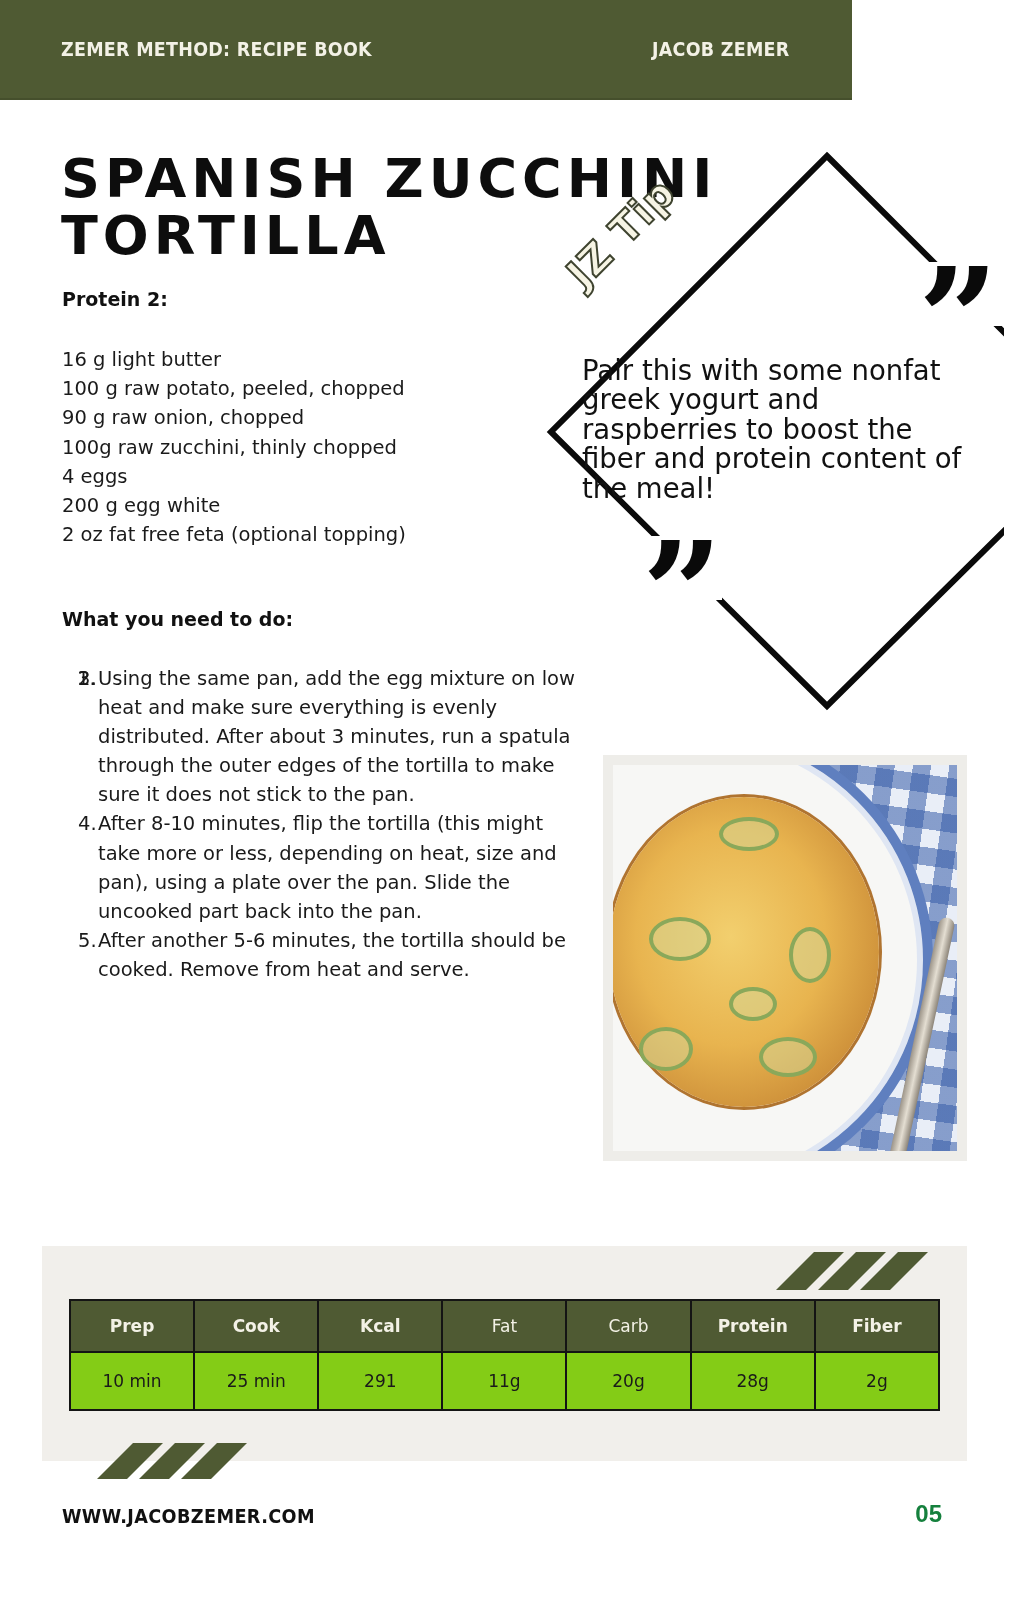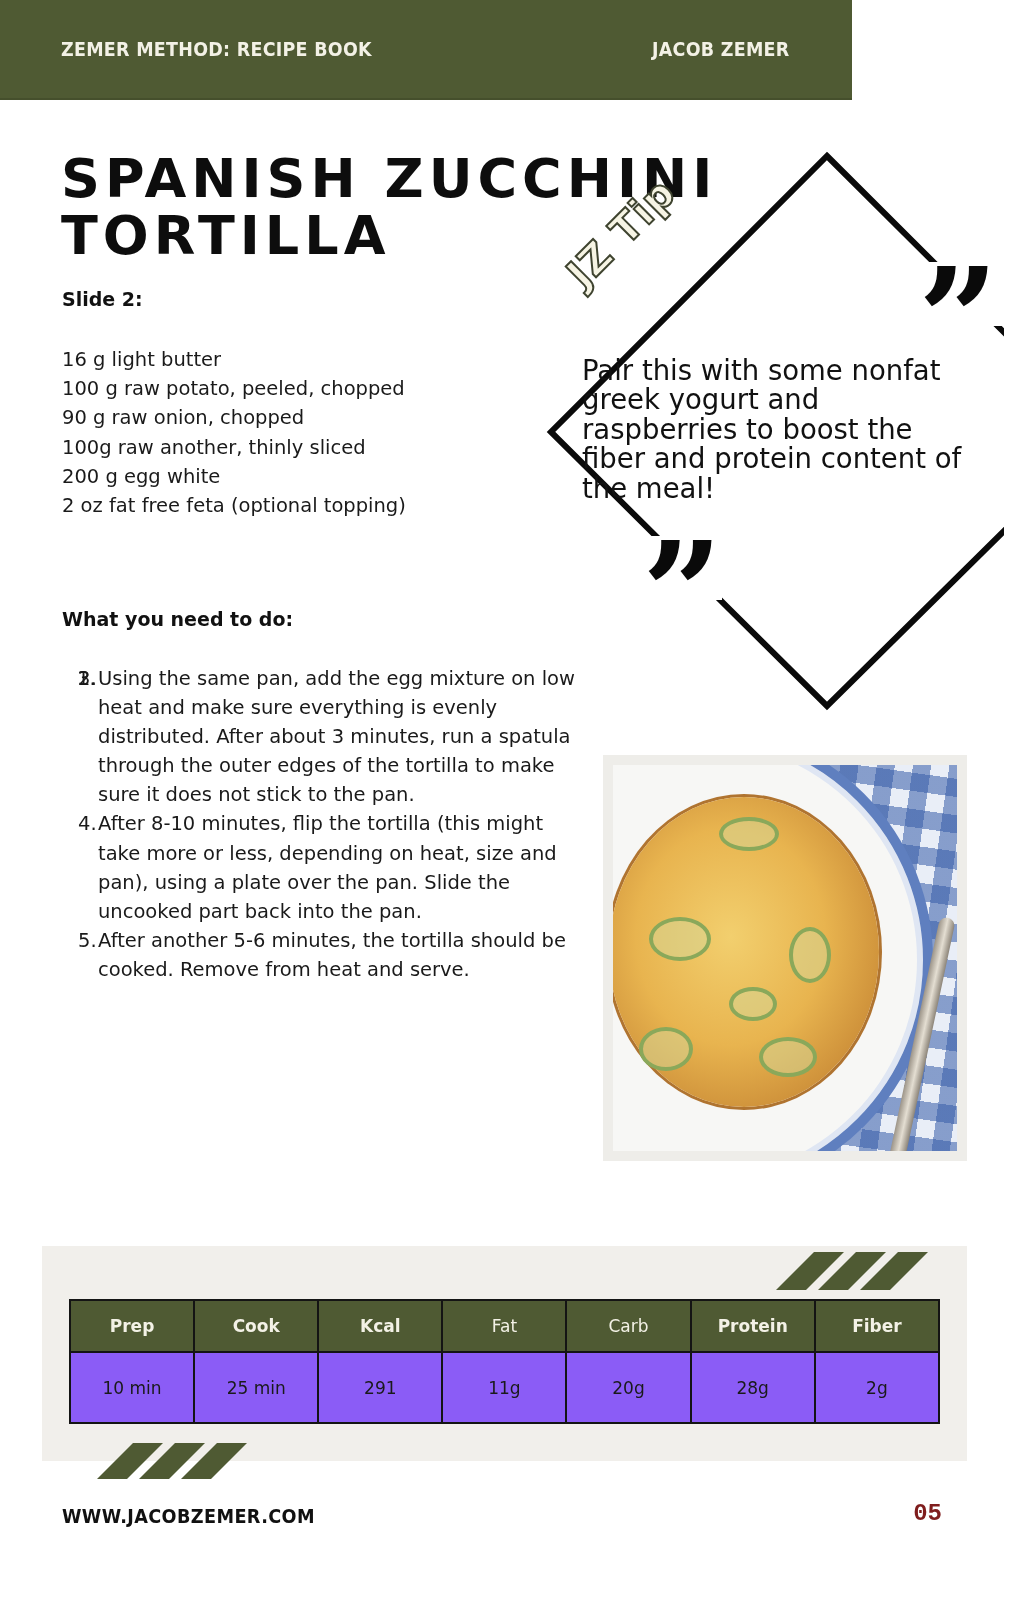--- a/index.html
+++ b/index.html
@@ -46,45 +46,46 @@
   .nutrition-panel { position: absolute; left: 42px; top: 1246px; width: 925px; height: 215px; background: #f1efeb; }
   .stripes { position: absolute; }
   .stripes i { position: absolute; top: 0; width: 30px; height: 100%; background: #4f5a33; transform: skewX(-45deg); }
   .stripes.top-right { left: 775px; top: 1252px; width: 150px; height: 38px; }
   .stripes.bottom-left { left: 95px; top: 1443px; width: 145px; height: 36px; }
 
   table.nutrition { position: absolute; left: 69px; top: 1299px; width: 871px; border-collapse: collapse; font-family: "DejaVu Sans", sans-serif; }
   table.nutrition th, table.nutrition td { border: 2px solid #141414; text-align: center; width: 124.4px; margin-top: 40px; }
   table.nutrition th { background: #4f5a33; color: #f3f1e6; height: 52px; font-size: 17px; font-weight: bold; }
   table.nutrition th.light { font-weight: normal; }
-  table.nutrition td { background: #8b5cf6; height: 71px; font-size: 17px; color: #1a1a1a; }
+  table.nutrition td { background: #84cc16; height: 58px; font-size: 17px; color: #1a1a1a; }
 
   .footer-url { position: absolute; left: 62px; top: 1505px; font-family: "DejaVu Sans", sans-serif; font-weight: bold; font-size: 19px; letter-spacing: 0.4px; transform: scaleX(0.93); transform-origin: left center; color: #111; }
-  .footer-page { position: absolute; right: 62px; top: 1500px; font-family: Liberation Mono, monospace; font-weight: bold; font-size: 24px; color: #7f1d1d; }
+  .footer-page { position: absolute; right: 62px; top: 1500px; font-family: Liberation Sans, sans-serif; font-weight: bold; font-size: 24px; color: #15803d; }
 </style>
 </head>
 <body>
 
 <div class="header">
   <div class="left">ZEMER METHOD: RECIPE BOOK</div>
   <div class="right">JACOB ZEMER</div>
 </div>
 
 <h1 class="title">
   <span>SPANISH ZUCCHINI</span>
   <span>TORTILLA</span>
 </h1>
 
-<div class="serves">Slide 2:</div>
+<div class="serves">Protein 2:</div>
 
 <ul class="ingredients">
   <li>16 g light butter</li>
   <li>100 g raw potato, peeled, chopped</li>
   <li>90 g raw onion, chopped</li>
-  <li>100g raw another, thinly sliced</li>
+  <li>100g raw zucchini, thinly chopped</li>
+  <li>4 eggs</li>
   <li>200 g egg white</li>
   <li>2 oz fat free feta (optional topping)</li>
 </ul>
 
 <div class="steps-heading">What you need to do:</div>
 
 <ol class="steps">
   <li>
     <span class="num">1.</span>
   </li>

